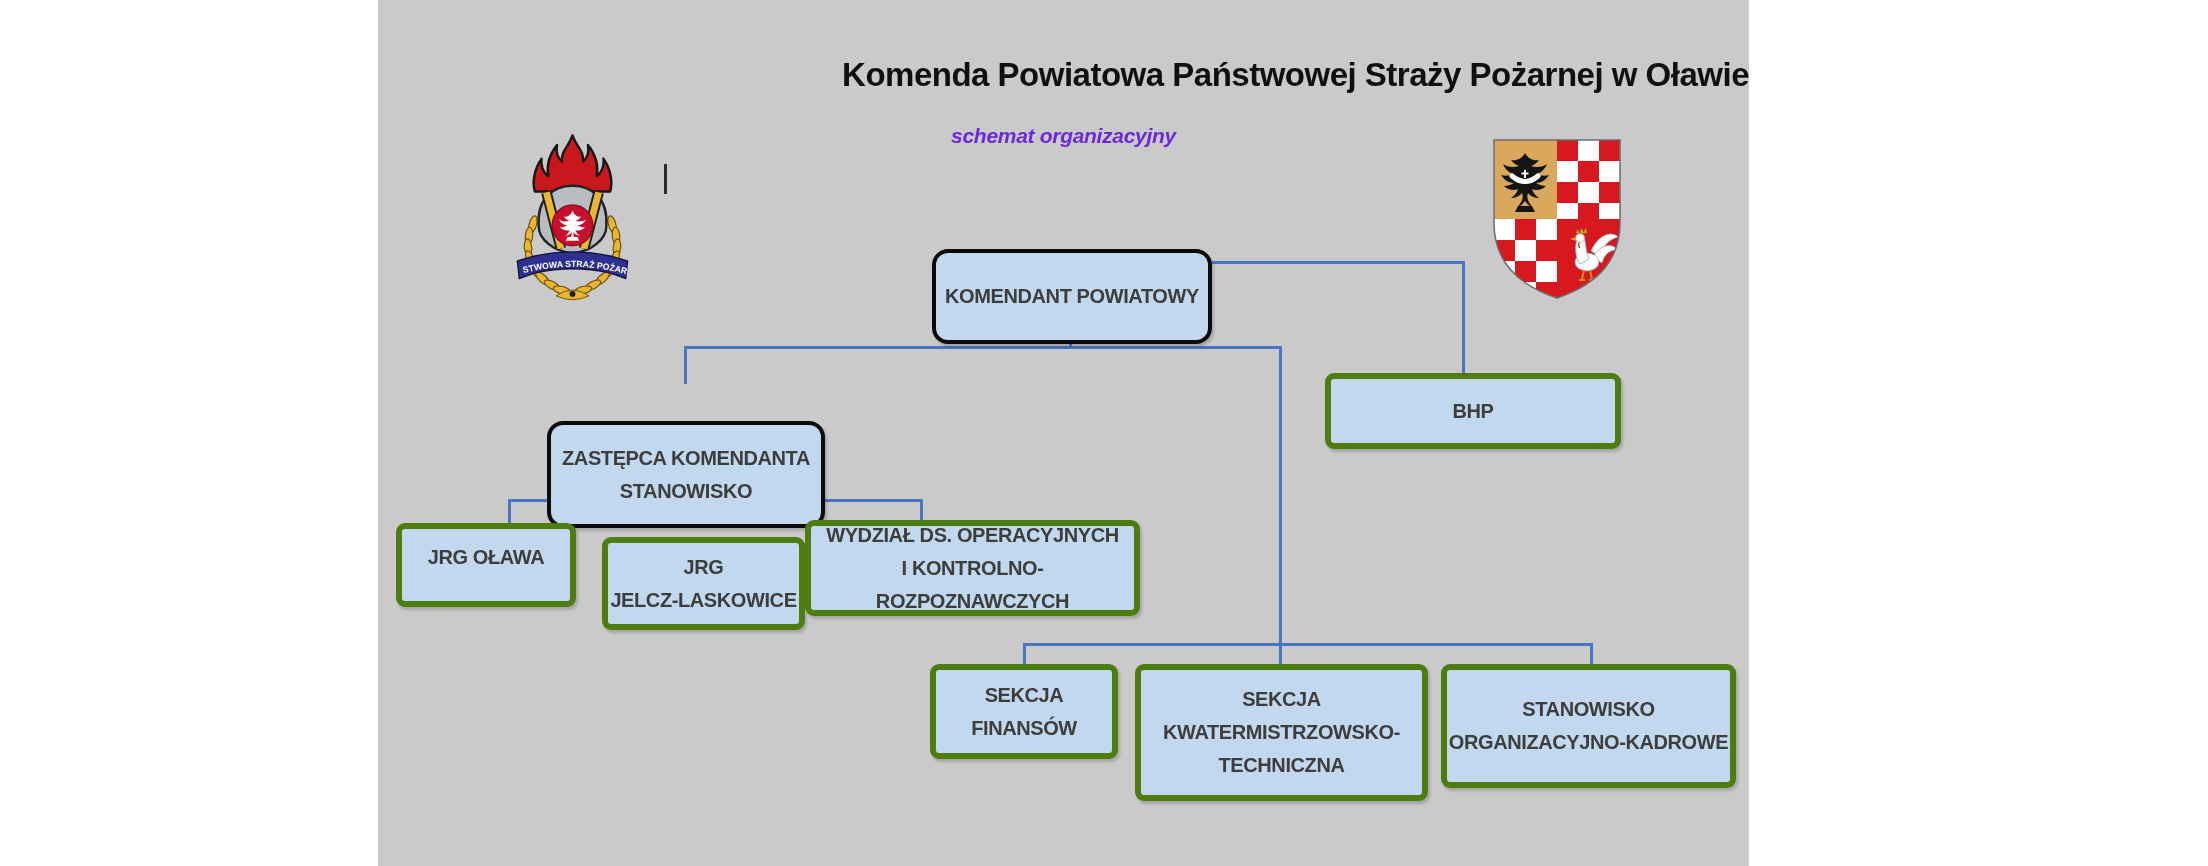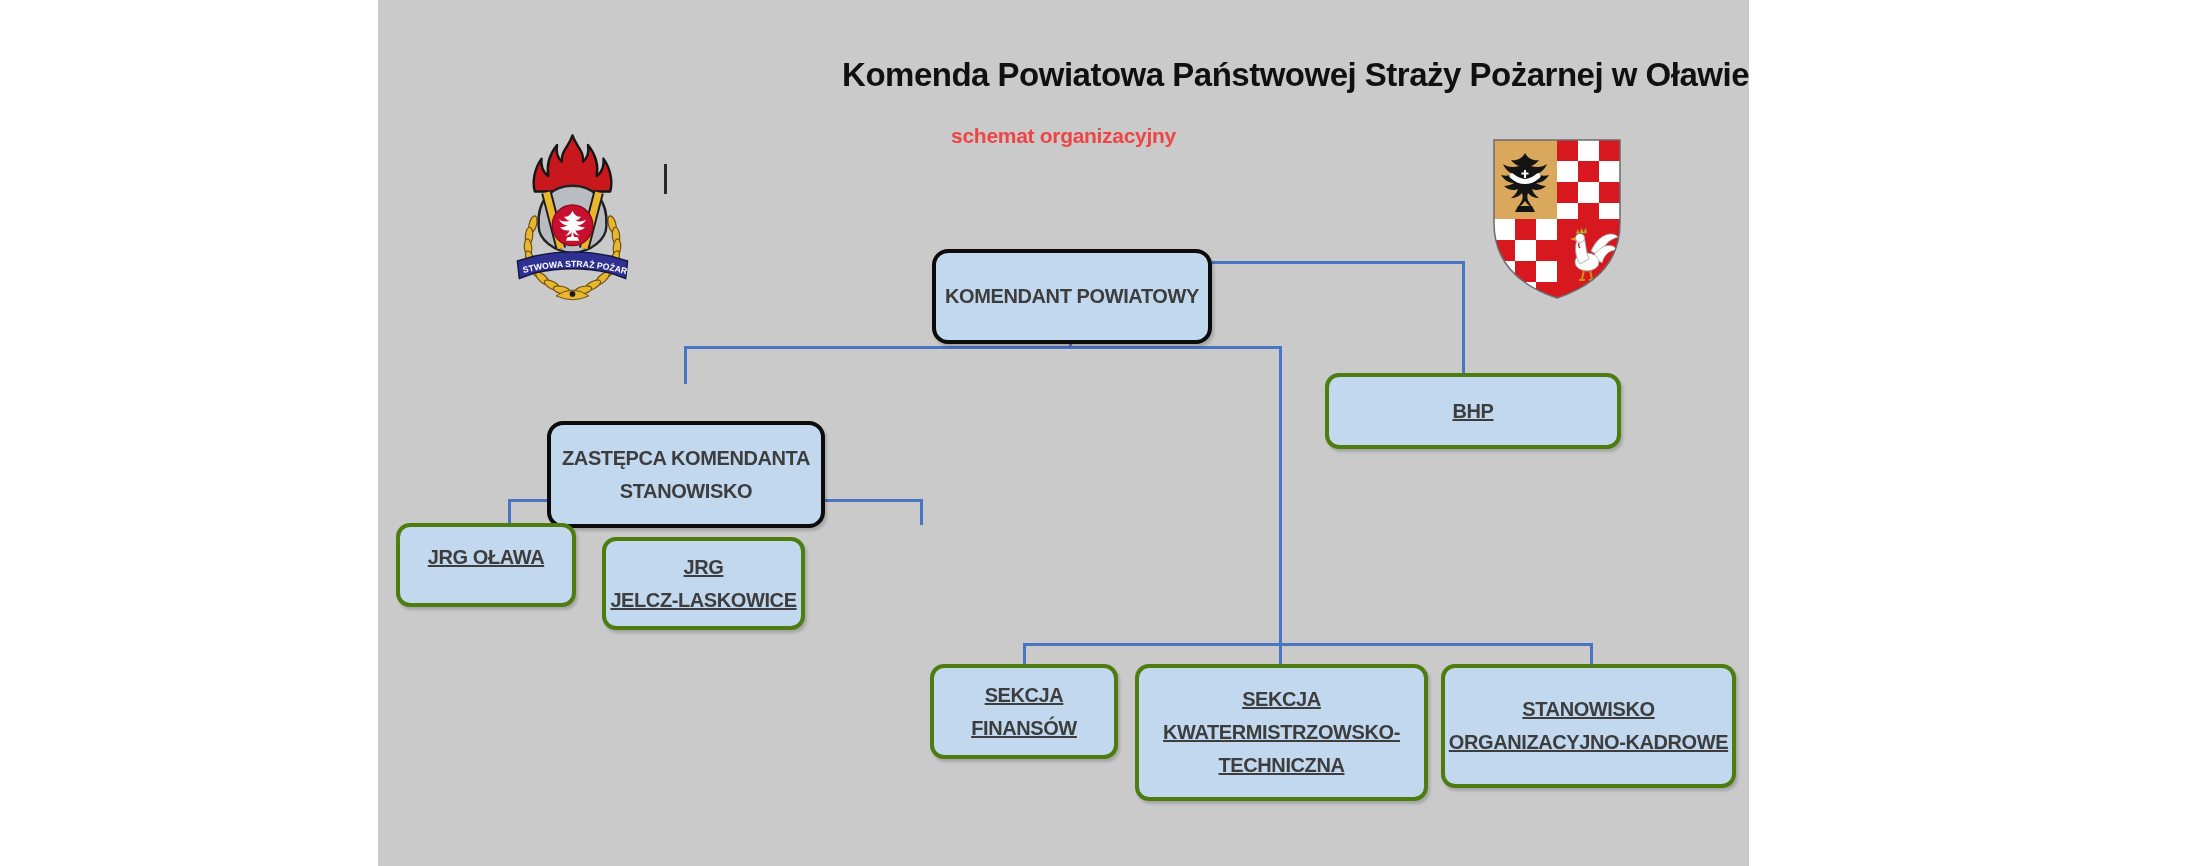--- a/index.html
+++ b/index.html
@@ -23,36 +23,37 @@
     font-size: 33px; font-weight: 700;
     letter-spacing: -0.5px;
     color: #101010;
   }
   .subtitle {
     position: absolute;
     left: 378px; top: 124px; width: 1371px;
     text-align: center;
     font-size: 21px; font-weight: 700;
     letter-spacing: -0.3px;
-    color: #ef4444;
+    color: #6d28d9;
+    font-style: italic;
   }
   .box {
     position: absolute;
     background: #c1d8ee;
     display: flex; flex-direction: column;
     align-items: center; justify-content: center;
     text-align: center;
     color: #3d3d3d;
     font-size: 20px; font-weight: 700;
     letter-spacing: -0.4px;
     line-height: 33px;
     box-shadow: 2px 3px 3px rgba(0,0,0,0.18);
   }
   .box.thick { border: 4px solid #0b0b0b; border-radius: 16px; margin-top: 39px; }
-  .box.thin  { border: 4px solid #4d7c0f; border-radius: 14px; text-decoration: underline; }
+  .box.thin  { border: 6px solid #4d7c0f; border-radius: 9px; }
   .box span { display: block; }
   .conn { position: absolute; background: #4a74c4; }
   .cursor-artifact { position: absolute; background: #2a2a2a; }
   svg { display: block; }
 </style>
 </head>
 <body>
 
 <div id="page-root">
 
@@ -92,20 +93,24 @@
 
   <div class="box thin" style="left:396px;top:523px;width:180px;height:84px;padding-bottom:16px">
     <span>JRG OŁAWA</span>
   </div>
 
   <div class="box thin" style="left:602px;top:537px;width:203px;height:93px">
     <span>JRG</span>
     <span>JELCZ-LASKOWICE</span>
   </div>
 
+  <div class="box thin" style="left:805px;top:520px;width:335px;height:96px">
+    <span>WYDZIAŁ DS. OPERACYJNYCH</span>
+    <span>I KONTROLNO-ROZPOZNAWCZYCH</span>
+  </div>
 
   <div class="box thin" style="left:930px;top:664px;width:188px;height:95px">
     <span>SEKCJA</span>
     <span>FINANSÓW</span>
   </div>
 
   <div class="box thin" style="left:1135px;top:664px;width:293px;height:137px">
     <span>SEKCJA</span>
     <span>KWATERMISTRZOWSKO-</span>
     <span>TECHNICZNA</span>

